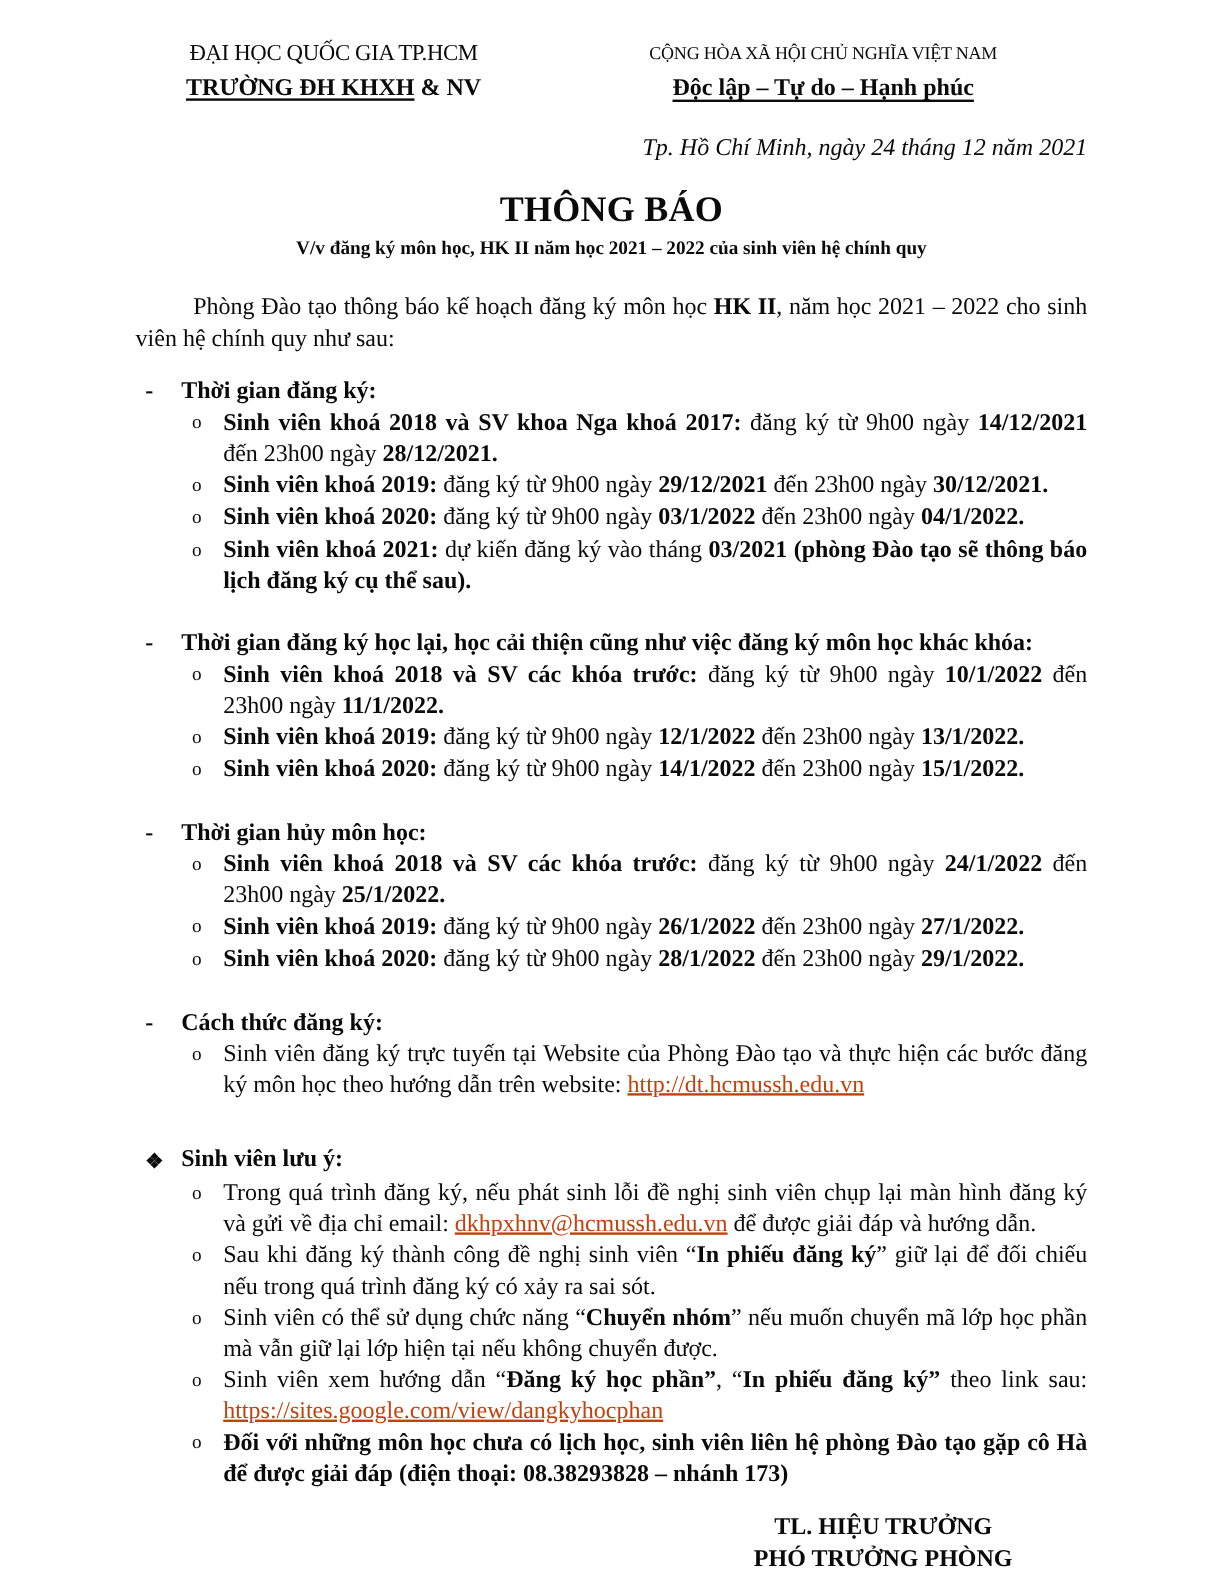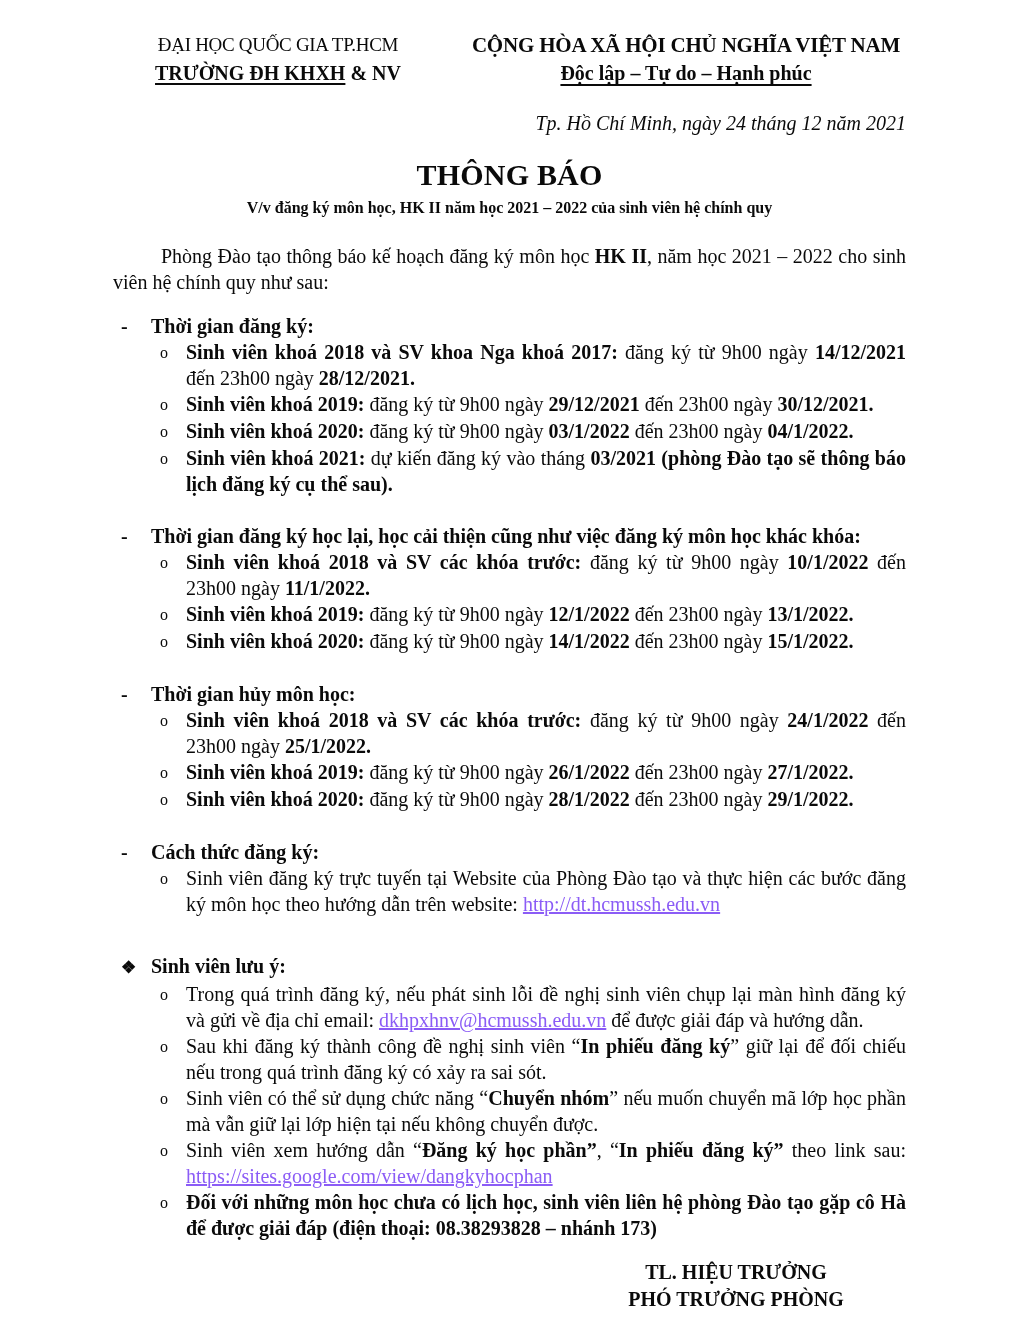--- a/index.html
+++ b/index.html
@@ -12,21 +12,21 @@
   }
   .page { width:1024px; height:1325px; padding:32px 118px 20px 113px; overflow:hidden; }
 
   
   .doc-header { display:flex; justify-content:space-between; align-items:flex-start; }
   .org-block { width:330px; text-align:center; }
   .org-line1 { font-size:19px; letter-spacing:-0.3px; }
   .org-line2 { font-weight:bold; font-size:20px; margin-top:2px; }
   .u { text-decoration:underline; text-underline-offset:3px; }
   .nation-block { width:440px; text-align:center; }
-  .nation-line1 { font-weight:bold; font-size:21px; letter-spacing:-0.2px; }
+  .nation-line1 { font-weight:normal; font-size:15px; letter-spacing:-0.2px; }
   .nation-line2 { font-weight:bold; font-size:20px; margin-top:2px; text-decoration:underline; text-underline-offset:4px; }
 
   .date-line { width:400px; margin:24px 0 0 auto; text-align:right; font-style:italic; }
 
   .title { text-align:center; font-weight:bold; font-size:30px; margin-top:26px; letter-spacing:0.2px; }
   .subtitle { text-align:center; font-weight:bold; font-size:16px; margin-top:7px; }
 
   .intro { margin-top:22px; text-align:justify; text-indent:48px; }
 
   .sections { margin-top:18px; }
@@ -36,21 +36,21 @@
   .sec-row { display:grid; grid-template-columns:30px 1fr; margin-left:8px; }
   .sec-bullet { font-weight:bold; }
   .sec-bullet.diamond { font-size:17px; padding-top:2px; }
   .sec-title { font-weight:bold; }
 
   .sub-item { display:grid; grid-template-columns:26px 1fr; margin-left:47px; }
   .sub-marker { font-size:16px; padding-top:1px; }
   .sub-text { text-align:justify; }
 
   .b { font-weight:bold; }
-  a.link { color:#8b5cf6; text-decoration:underline; cursor:pointer; }
+  a.link { color:#c2410c; text-decoration:underline; cursor:pointer; }
 
   
   .footer { position:relative; height:212px; margin-top:16px; }
   .signature { position:absolute; top:2px; right:-10px; width:360px; text-align:center; }
   .sig-line { font-weight:bold; font-size:20px; line-height:27px; }
 </style>
 </head>
 <body>
 
 <div class="page">

